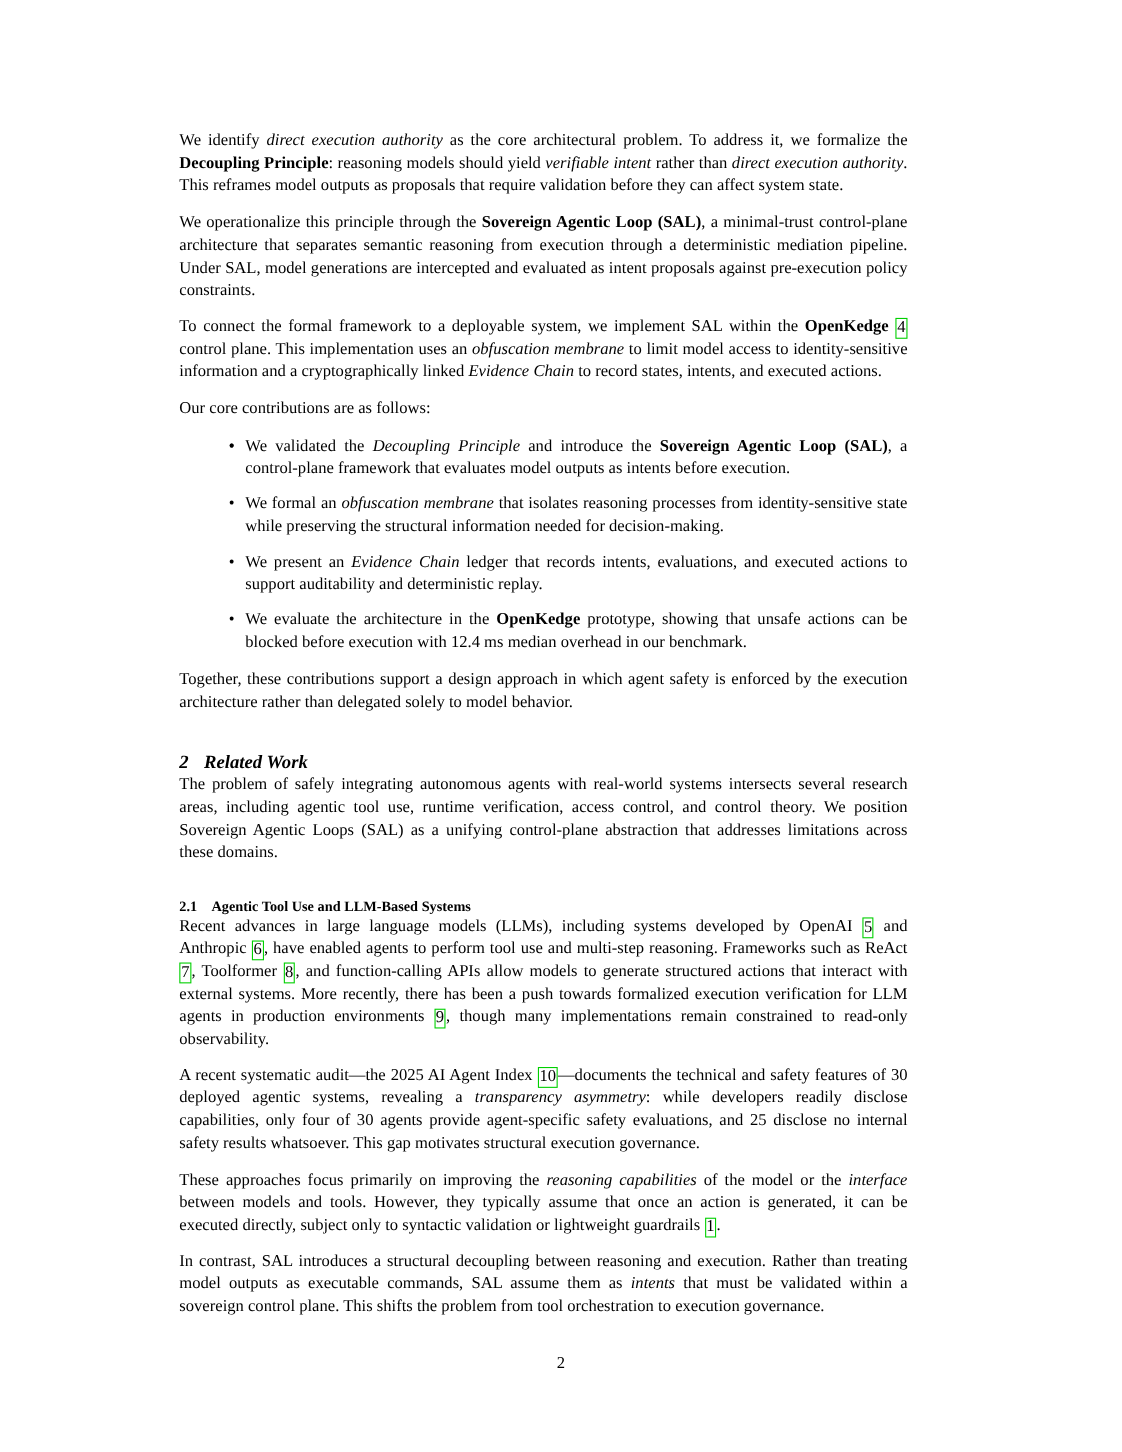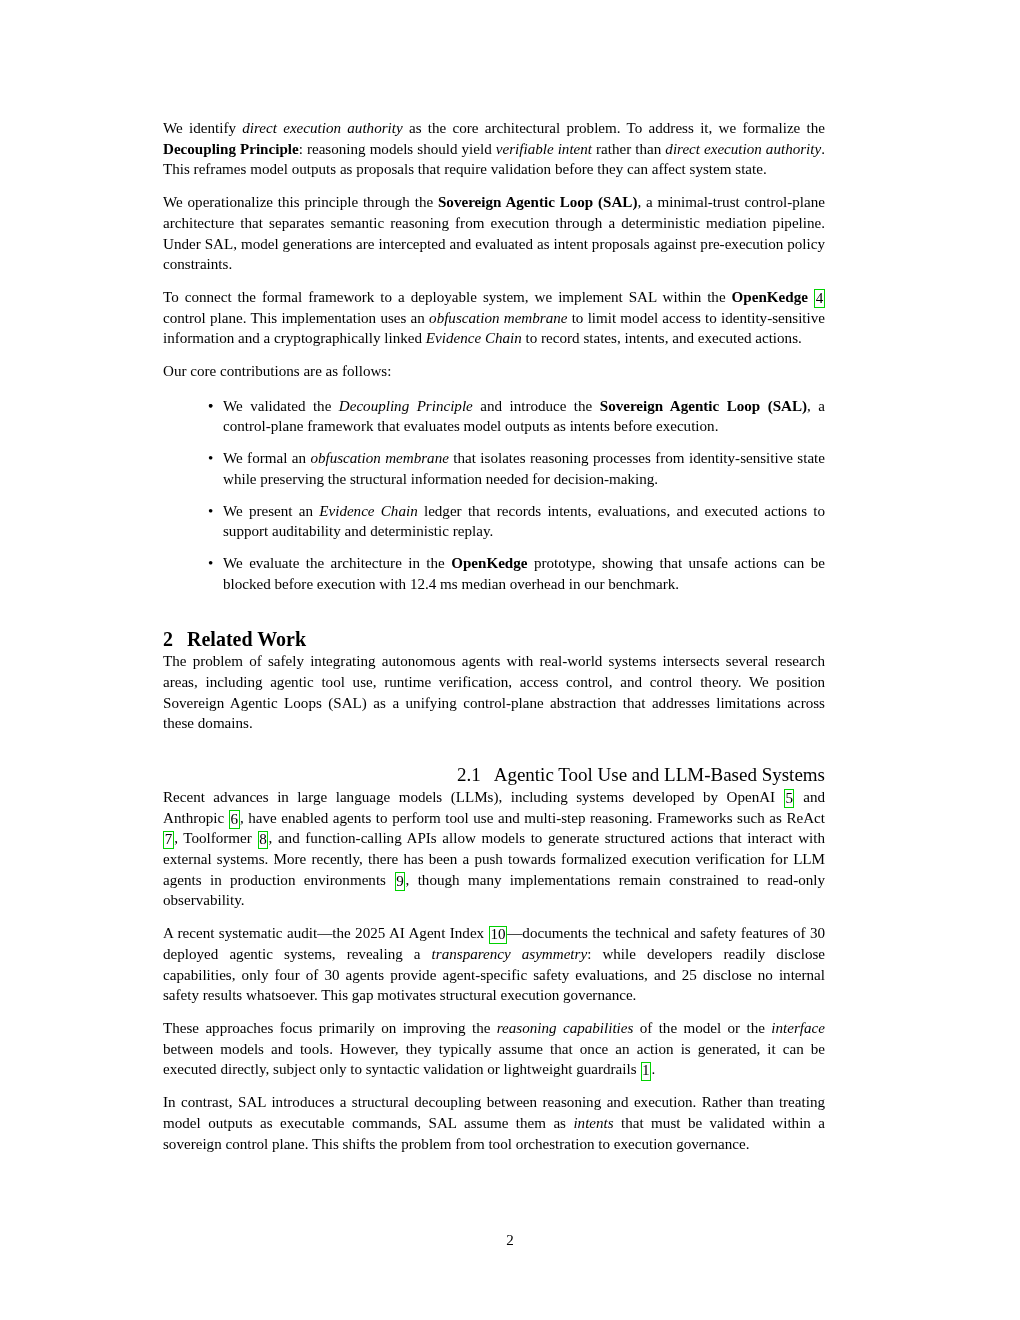--- a/index.html
+++ b/index.html
@@ -65,33 +65,33 @@
   ul.contrib li:last-child { margin-bottom: 0; }
   ul.contrib li .bullet {
     position: absolute;
     left: 45px;
     top: 0;
     font-size: 15.1px;
     line-height: 20.7px;
   }
 
   h2.section {
-    font-size: 20px;
+    font-size: 17px;
     font-weight: bold;
     margin: 33px 0 0 0;
     line-height: 1.2;
+    font-style: italic;
   }
   h2.section .num { margin-right: 14px; }
 
   h3.subsection {
-    font-size: 19px;
-    font-weight: normal;
+    font-size: 13px;
+    font-weight: bold;
     margin: 30px 0 0 0;
     line-height: 1.2;
-    text-align: right;
   }
   h3.subsection .num { margin-right: 13px; }
 
   .after-section { margin-top: 21px; }
   .after-subsection { margin-top: 18px; }
 
   .pagenum {
     position: absolute;
     left: 0;
     top: 1232px;
@@ -114,20 +114,21 @@
   <p class="para"><span>Our core contributions are as follows:</span></p>
 
   <ul class="contrib">
     <li><span class="bullet">•</span></li>
     <li><span class="bullet">•</span><span>We validated the </span><span class="it">Decoupling Principle</span><span> and introduce the </span><span class="bd">Sovereign Agentic Loop (SAL)</span><span>, a control-plane framework that evaluates model outputs as intents before execution.</span></li>
     <li><span class="bullet">•</span><span>We formal an </span><span class="it">obfuscation membrane</span><span> that isolates reasoning processes from identity-sensitive state while preserving the structural information needed for decision-making.</span></li>
     <li><span class="bullet">•</span><span>We present an </span><span class="it">Evidence Chain</span><span> ledger that records intents, evaluations, and executed actions to support auditability and deterministic replay.</span></li>
     <li><span class="bullet">•</span><span>We evaluate the architecture in the </span><span class="bd">OpenKedge</span><span> prototype, showing that unsafe actions can be blocked before execution with 12.4 ms median overhead in our benchmark.</span></li>
   </ul>
 
+  <p class="para" style="margin-top:14px"><span>Together, these contributions support a design approach in which agent safety is enforced by the execution architecture rather than delegated solely to model behavior.</span></p>
 
   <h2 class="section"><span class="num">2</span><span>Related Work</span></h2>
 
   <p class="para after-section"><span>The problem of safely integrating autonomous agents with real-world systems intersects several research areas, including agentic tool use, runtime verification, access control, and control theory. We position Sovereign Agentic Loops (SAL) as a unifying control-plane abstraction that addresses limitations across these domains.</span></p>
 
   <h3 class="subsection"><span class="num">2.1</span><span>Agentic Tool Use and LLM-Based Systems</span></h3>
 
   <p class="para after-subsection"><span>Recent advances in large language models (LLMs), including systems developed by OpenAI </span><span class="cite">5</span><span> and Anthropic </span><span class="cite">6</span><span>, have enabled agents to perform tool use and multi-step reasoning. Frameworks such as ReAct </span><span class="cite">7</span><span>, Toolformer </span><span class="cite">8</span><span>, and function-calling APIs allow models to generate structured actions that interact with external systems. More recently, there has been a push towards formalized execution verification for LLM agents in production environments </span><span class="cite">9</span><span>, though many implementations remain constrained to read-only observability.</span></p>
 
   <p class="para"><span>A recent systematic audit—the 2025 AI Agent Index </span><span class="cite">10</span><span>—documents the technical and safety features of 30 deployed agentic systems, revealing a </span><span class="it">transparency asymmetry</span><span>: while developers readily disclose capabilities, only four of 30 agents provide agent-specific safety evaluations, and 25 disclose no internal safety results whatsoever. This gap motivates structural execution governance.</span></p>

